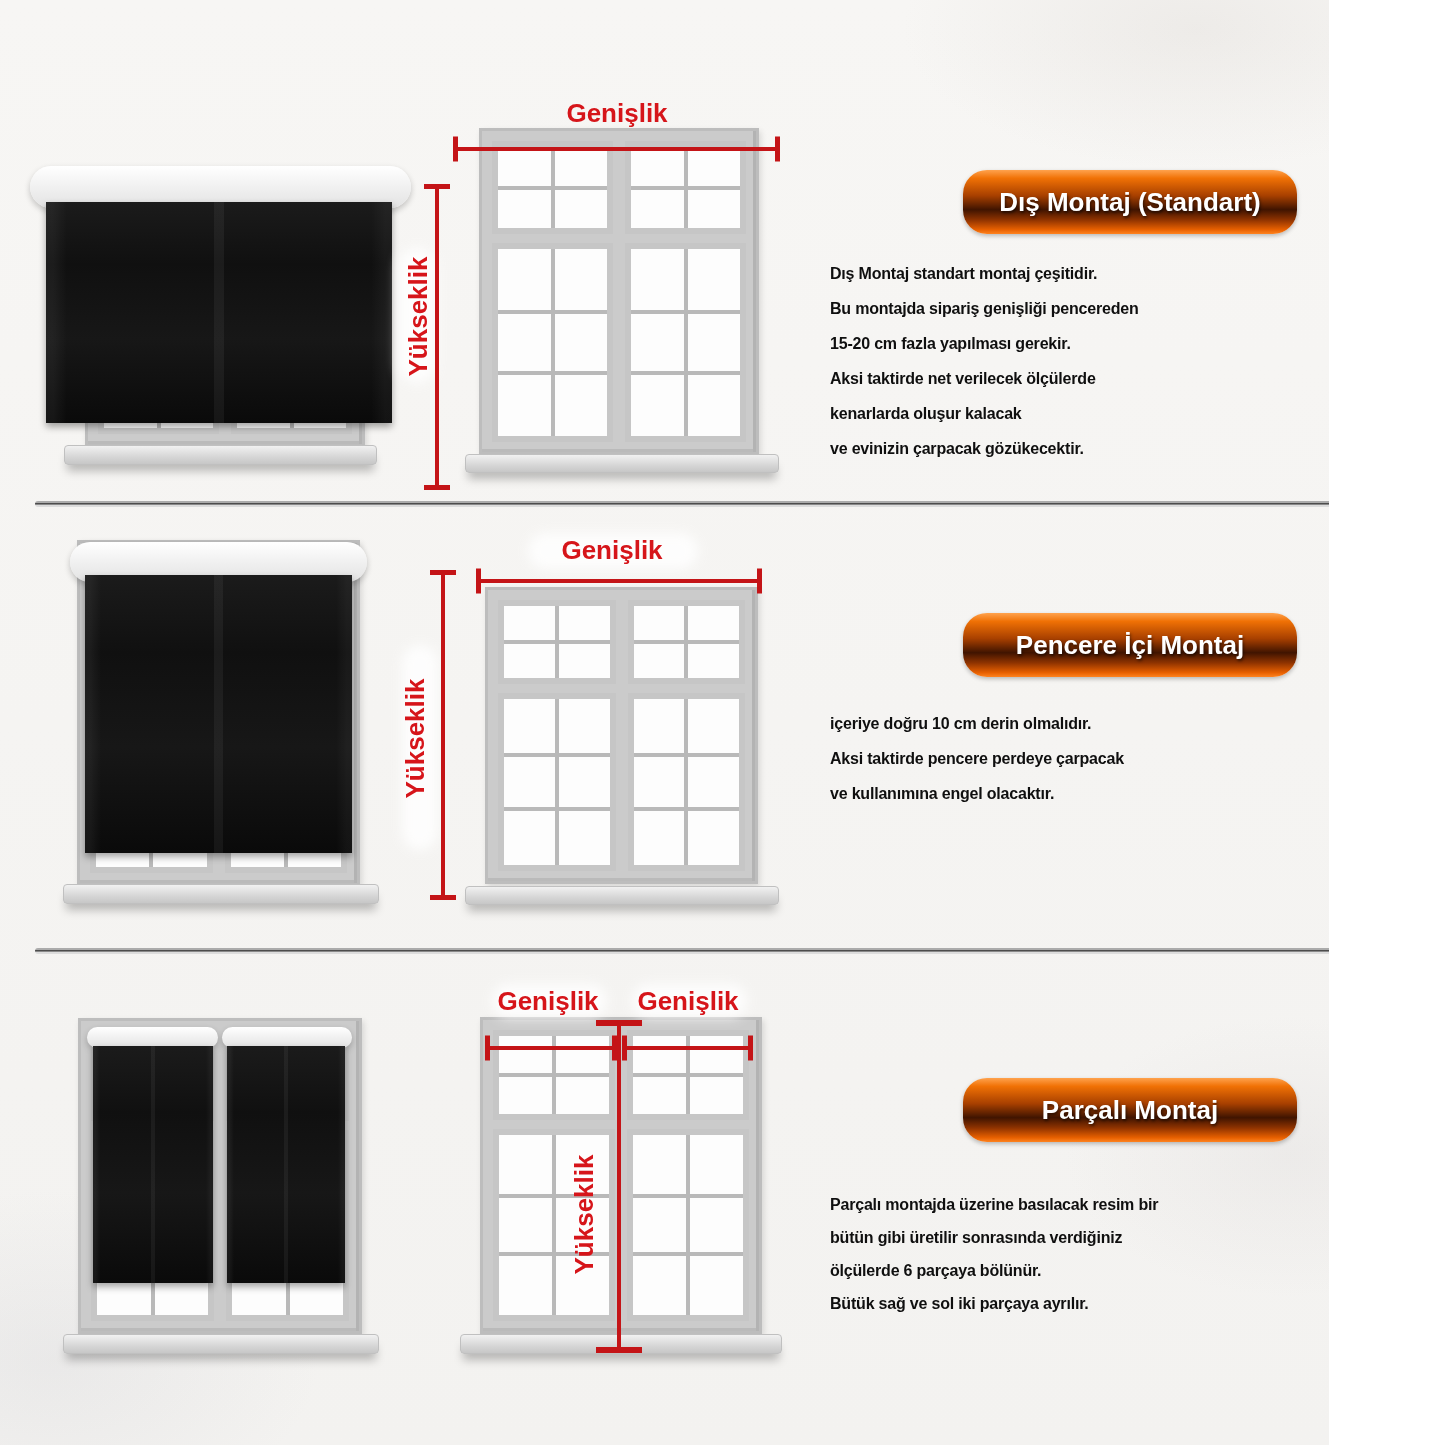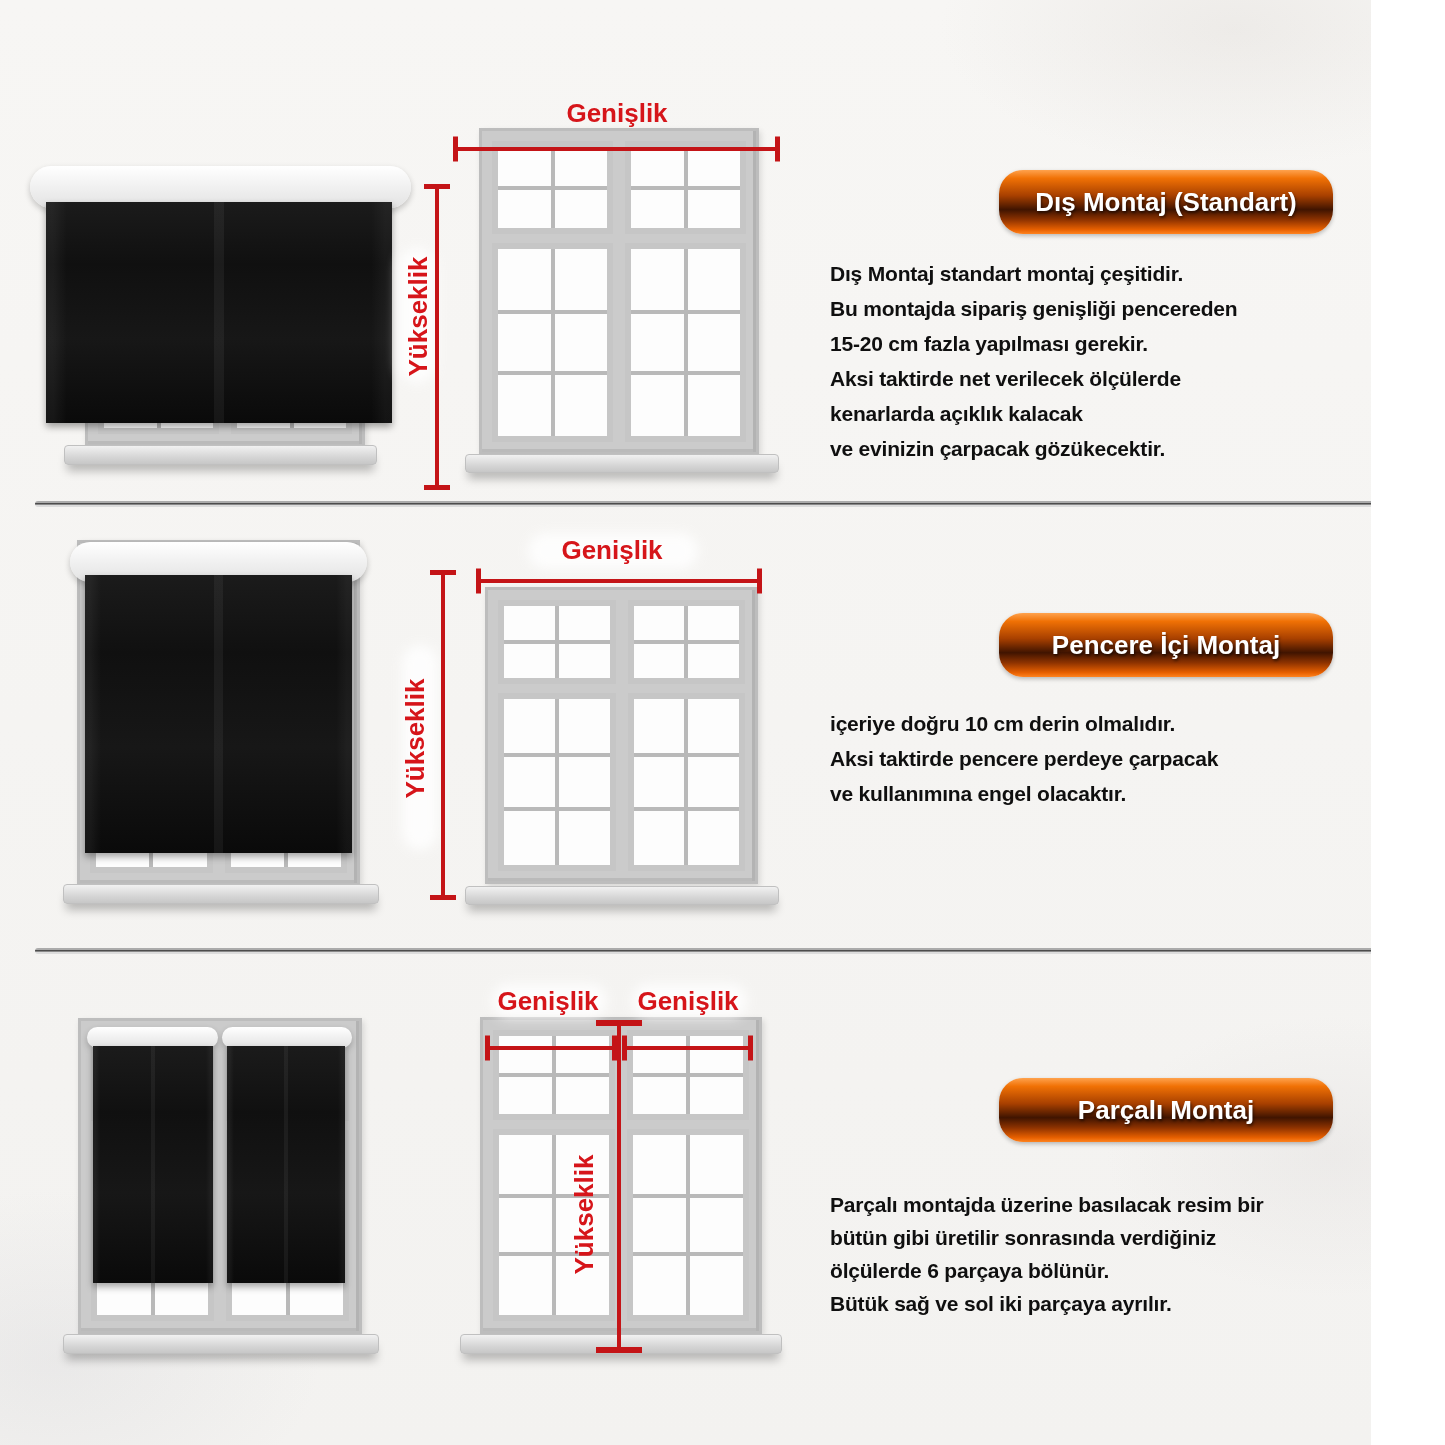--- a/index.html
+++ b/index.html
@@ -4,21 +4,20 @@
 <style>
   html,body { margin:0; padding:0; }
   .stage {
     position:relative; width:1329px; height:1445px; overflow:hidden;
     font-family:"Liberation Sans", sans-serif;
     background:
       radial-gradient(420px 200px at 90% 2%, rgba(215,210,205,.30), transparent 70%),
       radial-gradient(380px 240px at 4% 94%, rgba(208,208,212,.28), transparent 70%),
       radial-gradient(320px 200px at 97% 80%, rgba(214,210,210,.25), transparent 70%),
       linear-gradient(180deg,#f7f6f4,#f3f2f0);
-    padding-left: 42px;
   }
 
   
   .window {
     position:absolute; box-sizing:border-box;
     background:#cbcbcb; border:3px solid #bdbdbd;
     padding:10px; display:flex; gap:12px;
     box-shadow: inset -3px 0 0 #b3b3b3, inset 0 -3px 0 #bababa, 2px 3px 6px rgba(0,0,0,.12);
   }
   .half { flex:1; display:flex; flex-direction:column; gap:9px; min-width:0; }
@@ -74,23 +73,22 @@
   .rot { transform:rotate(-90deg); }
   .glow { position:absolute; background:#ffffff; border-radius:24px; filter:blur(6px); opacity:.85; }
 
   
   .badge {
     position:absolute; display:flex; align-items:center; justify-content:center;
     border-radius:24px; color:#fff; font-weight:700; font-size:26px; white-space:nowrap;
     background:linear-gradient(180deg,#ffa24d 0%,#f07105 13%,#a84000 40%,#401400 62%,#8f3300 78%,#e65f00 93%,#ff831f 100%);
     text-shadow:1px 2px 3px rgba(0,0,0,.55);
     box-shadow:0 2px 4px rgba(0,0,0,.25);
-    margin-left:36px;
-  }
-  .desc { position:absolute; font-size:21px; font-weight:700; color:#0f0f0f; letter-spacing:-0.2px; }
+  }
+  .desc { position:absolute; font-size:16px; font-weight:700; color:#0f0f0f; letter-spacing:-0.2px; }
   .desc > div { line-height:35px; white-space:nowrap; }
   .desc.lh33 > div { line-height:33px; }
 
   .divider {
     position:absolute; left:35px; width:1356px; height:6px; border-radius:3px;
     background:linear-gradient(180deg,#ababab 0 28%,#4c4c4c 28% 55%,#898989 55% 75%,#dcdcdc 75% 100%);
   }
 </style>
 </head>
 <body>
@@ -146,21 +144,21 @@
     <div class="harrow" style="left:455px;top:147px;width:323px"></div>
     <div class="varrow" style="left:435px;top:186px;height:302px"></div>
     <div class="rlabel rot" style="left:348px;top:301px;width:140px">Yükseklik</div>
 
     <div class="badge" style="left:963px;top:170px;width:334px;height:64px">Dış Montaj (Standart)</div>
     <div class="desc" style="left:830px;top:256px">
       <div>Dış Montaj standart montaj çeşitidir.</div>
       <div>Bu montajda sipariş genişliği pencereden</div>
       <div>15-20 cm fazla yapılması gerekir.</div>
       <div>Aksi taktirde net verilecek ölçülerde</div>
-      <div>kenarlarda açıklık kalacak</div>
+      <div>kenarlarda oluşur kalacak</div>
       <div>ve evinizin çarpacak gözükecektir.</div>
     </div>
   </div>
 
   <div class="divider" style="top:501px"></div>
 
   <div>
 
     <div class="window" style="left:77px;top:540px;width:283px;height:346px">
       <div class="half">

